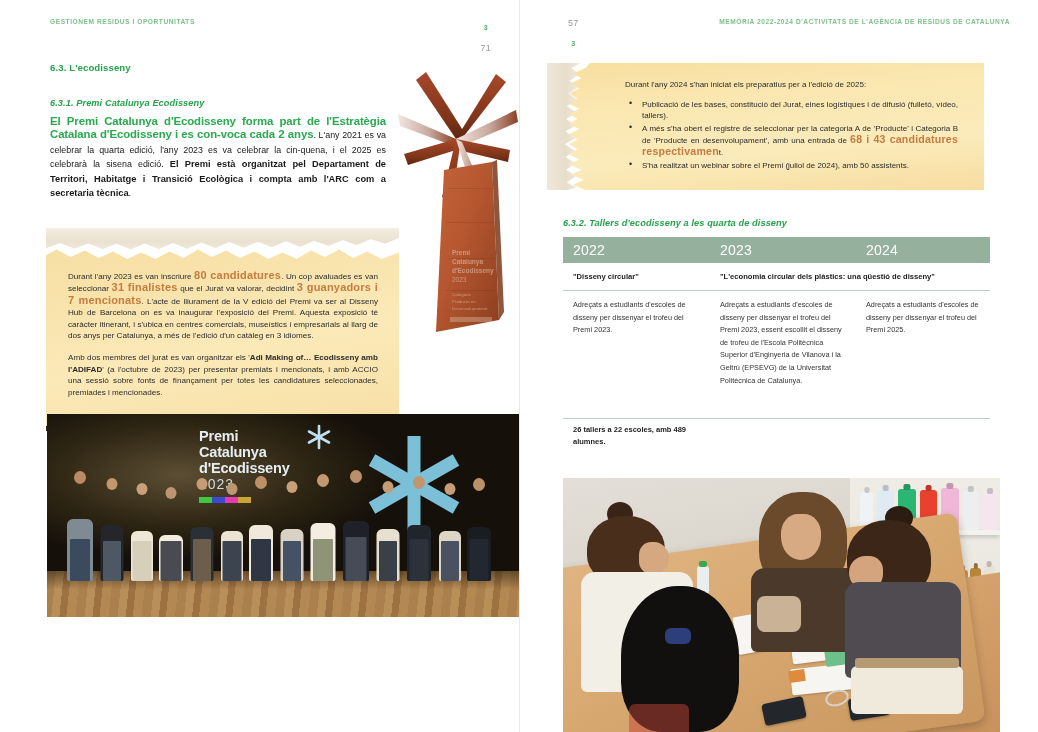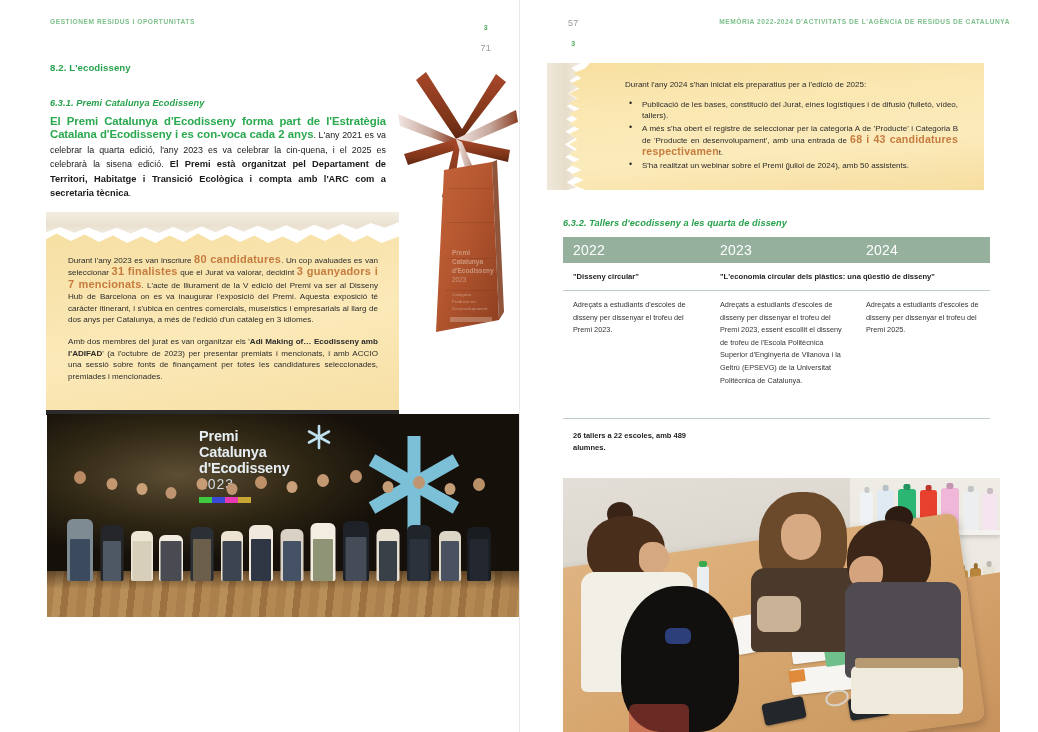--- a/index.html
+++ b/index.html
@@ -49,21 +49,21 @@
     position:absolute;font-size:10.5px;line-height:13.4px;
     text-align:justify;color:#1a1a1a;
   }
   .lead .green{color:#2aa94f;font-weight:700;font-size:11.4px;letter-spacing:-.1px;}
   .lead .reg{font-weight:400;font-size:8.9px;}
   .lead .bold{font-weight:700;font-size:9.3px;}
 
   
   .callout{position:absolute;}
   .calloutL{
-    left:46px;top:212px;width:353px;height:203px;
+    left:46px;top:228px;width:353px;height:203px;
   }
   .calloutL .paperstrip{
     position:absolute;left:0;top:0;width:353px;height:22px;
     background:linear-gradient(180deg,#f3ece0 0%,#e9dfce 60%,#efe8dc 100%);
     opacity:.95;
     clip-path:polygon(0 0,100% 0,100% 46%,96% 72%,92% 50%,88% 78%,84% 54%,80% 82%,
       76% 58%,72% 86%,68% 60%,64% 88%,60% 62%,56% 90%,52% 64%,48% 92%,44% 66%,
       40% 94%,36% 68%,32% 96%,28% 70%,24% 98%,20% 72%,16% 96%,12% 70%,8% 94%,
       4% 68%,0 92%);
   }
@@ -134,21 +134,21 @@
     font-size:7.6px;font-weight:700;color:#1d1d1d;
     padding-left:10px;box-sizing:border-box;
   }
   .sub-wide{width:280px;}
   .tbl-body{display:flex;padding-top:8px;min-height:113px;}
   .tbl-body div{
     font-size:7.3px;line-height:12.6px;color:#343434;
     padding-left:10px;padding-right:10px;box-sizing:border-box;
   }
   .tbl-foot{
-    display:flex;border-top:1px solid #bfcfc3;padding-top:11px;margin-top:6px;
+    display:flex;border-top:1px solid #bfcfc3;padding-top:5px;margin-top:6px;
   }
   .tbl-foot div{
     font-size:7.5px;line-height:12px;font-weight:700;color:#1d1d1d;
     padding-left:10px;padding-right:10px;box-sizing:border-box;
   }
 
   
   .trophy{
     position:absolute;left:398px;top:62px;width:120px;height:275px;
   }
@@ -260,21 +260,21 @@
       <span class="runhead-title">GESTIONEM RESIDUS I OPORTUNITATS</span>
     </div>
 
     <div class="runhead rh-left-folio folio">
       <span class="bar"></span>
       <span class="sec">3</span>
       <span class="bar"></span>
       <span class="num">71</span>
     </div>
 
-    <div class="h2" style="left:50px;top:62px;">8.2. L'ecodisseny</div>
+    <div class="h2" style="left:50px;top:62px;">6.3. L'ecodisseny</div>
 
     <div class="h3" style="left:50px;top:98px;">6.3.1. Premi Catalunya Ecodisseny</div>
 
     <div class="lead" style="left:50px;top:115px;width:336px;">
       <span class="green">El Premi Catalunya d'Ecodisseny forma part de l'Estratègia Catalana d'Ecodisseny i es con-voca cada 2 anys</span><span class="reg">. L'any 2021 es va celebrar la quarta edició, l'any 2023 es va celebrar la cin-quena, i el 2025 es celebrarà la sisena edició. </span><span class="bold">El Premi està organitzat pel Departament de Territori, Habitatge i Transició Ecològica i compta amb l'ARC com a secretaria tècnica</span><span class="reg">.</span>
     </div>
 
     <div class="trophy">
       <svg width="120" height="275" viewBox="0 0 120 275">
         <defs>

